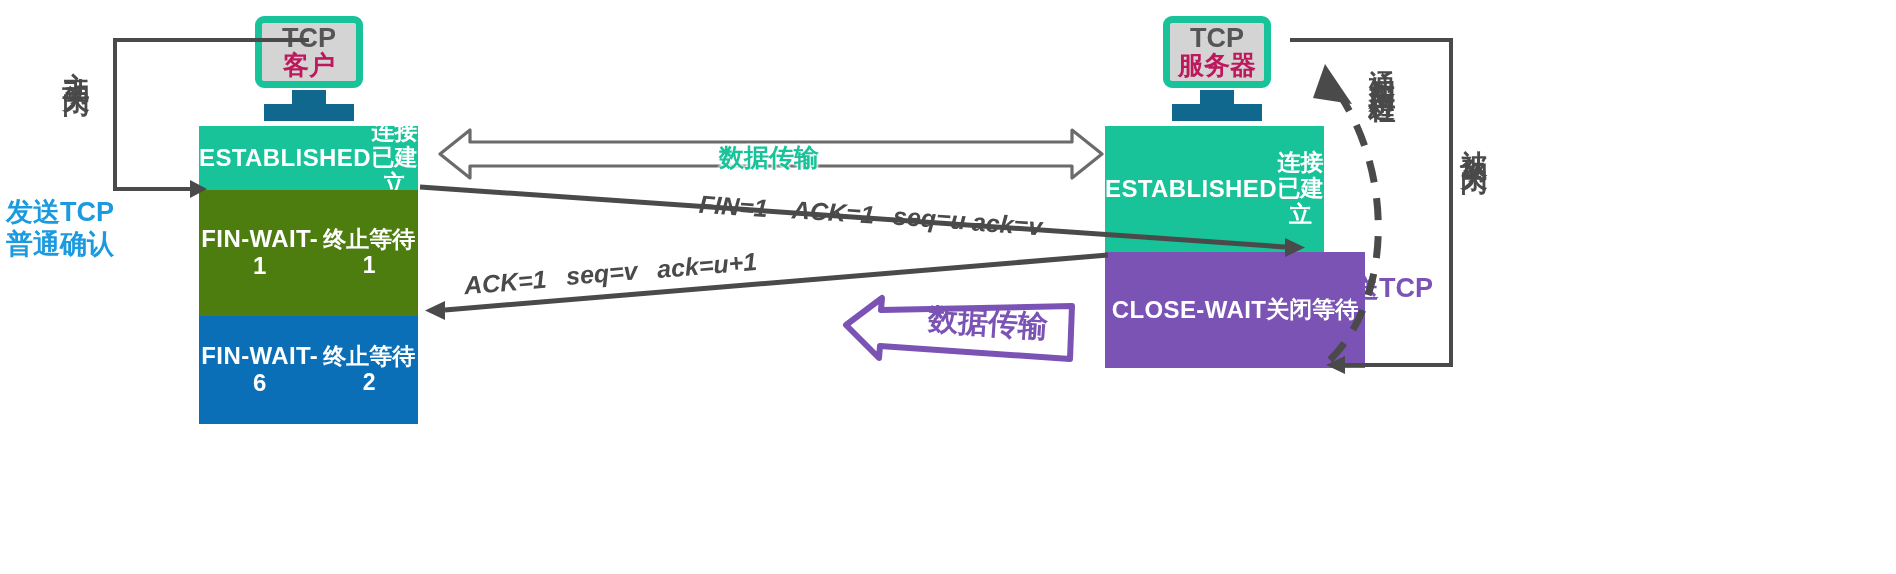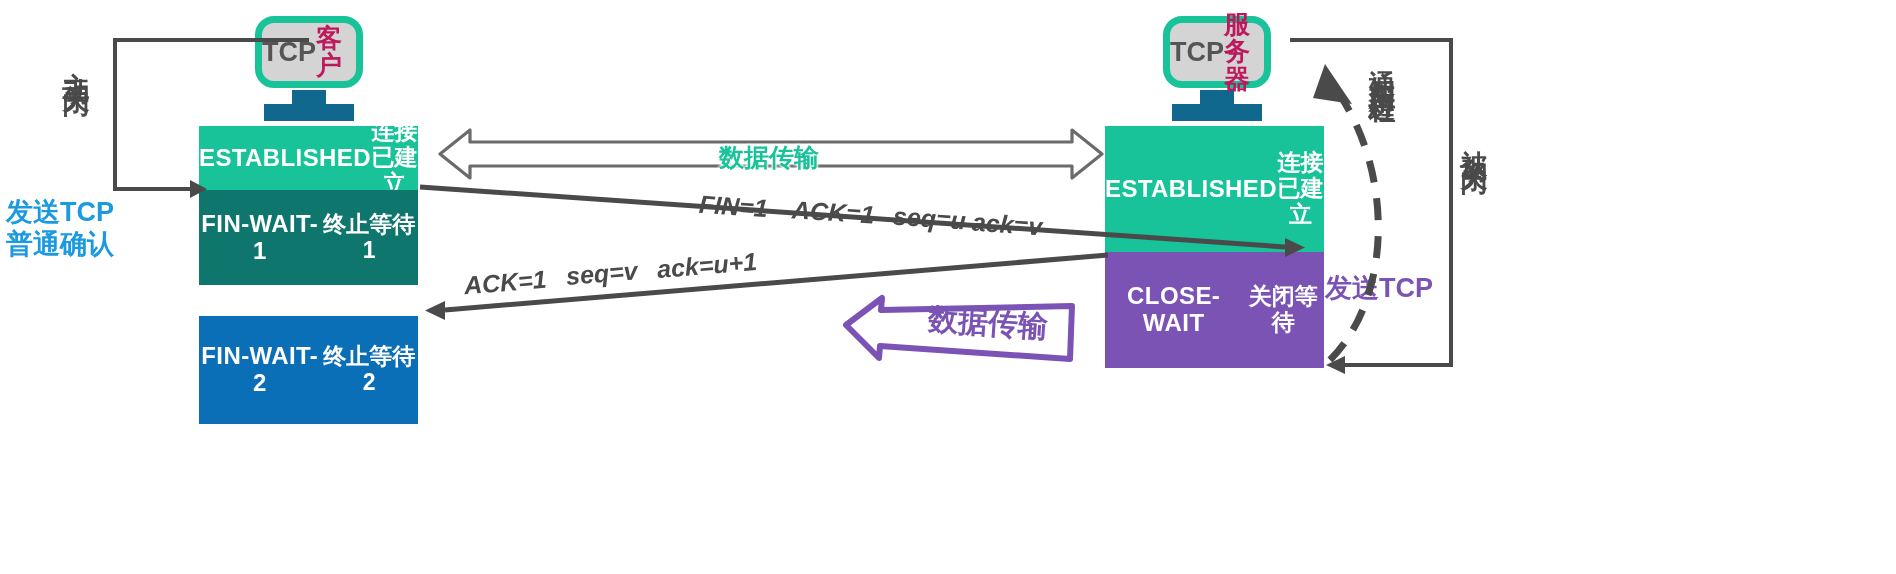--- a/index.html
+++ b/index.html
@@ -6,22 +6,22 @@
   body{width:1896px;height:574px;position:relative;overflow:hidden;
        font-family:"Liberation Sans","DejaVu Sans",sans-serif;}
   .abs{position:absolute;}
 
   
   .vtext{writing-mode:vertical-rl;text-orientation:upright;
          letter-spacing:6px;font-weight:700;color:#4a4a4a;font-size:27px;line-height:1;}
 
   
   .monitor{width:108px;}
-  .screen{border:7px solid #18c39a;border-radius:19px;background:#d4d4d4;
-          height:72px;display:flex;flex-direction:row;align-items:center;
+  .screen{border:7px solid #18c39a;border-radius:9px;background:#d4d4d4;
+          height:72px;display:flex;flex-direction:column;align-items:center;
           justify-content:center;box-sizing:border-box;}
   .screen .l1{font-size:27px;font-weight:700;color:#555;line-height:1.0;}
   .screen .l2{font-size:26px;font-weight:700;color:#be185d;line-height:1.05;}
   .neck{width:34px;height:14px;background:#11688f;margin:2px auto 0;}
   .base{width:90px;height:17px;background:#11688f;margin:0 auto;}
 
   
   .state{display:flex;flex-direction:row;align-items:center;justify-content:center;
          color:#fff;text-align:center;line-height:1.12;}
   .state .en{font-size:24px;font-weight:700;letter-spacing:.4px;}
@@ -52,43 +52,43 @@
     <div class="l2">客户</div>
   </div>
   <div class="neck"></div>
   <div class="base"></div>
 </div>
 
 <div class="abs state" style="left:199px;top:126px;width:219px;height:64px;background:#18c39a;">
   <div class="en">ESTABLISHED</div>
   <div class="cn">连接已建立</div>
 </div>
-<div class="abs state" style="left:199px;top:190px;width:219px;height:95px;background:#0f766e;">
+<div class="abs state" style="left:199px;top:190px;width:219px;height:126px;background:#4d7c0f;">
   <div class="en">FIN-WAIT-1</div>
   <div class="cn">终止等待1</div>
 </div>
 <div class="abs state" style="left:199px;top:316px;width:219px;height:108px;background:#0b6fb8;">
-  <div class="en">FIN-WAIT-2</div>
+  <div class="en">FIN-WAIT-6</div>
   <div class="cn">终止等待2</div>
 </div>
 
 <div class="abs monitor" style="left:1163px;top:16px;">
   <div class="screen">
     <div class="l1">TCP</div>
     <div class="l2">服务器</div>
   </div>
   <div class="neck"></div>
   <div class="base"></div>
 </div>
 
 <div class="abs state" style="left:1105px;top:126px;width:219px;height:126px;background:#18c39a;">
   <div class="en">ESTABLISHED</div>
   <div class="cn">连接已建立</div>
 </div>
-<div class="abs state" style="left:1105px;top:252px;width:219px;height:116px;background:#7b53b5;">
+<div class="abs state" style="left:1105px;top:252px;width:260px;height:116px;background:#7b53b5;">
   <div class="en">CLOSE-WAIT</div>
   <div class="cn">关闭等待</div>
 </div>
 
 <div class="abs vtext" style="left:1368px;top:48px;height:215px;">通知应用进程</div>
 
 <div class="abs vtext" style="left:1460px;top:128px;height:170px;">被动关闭</div>
 
 <div class="abs" style="left:1325px;top:272px;width:180px;">
   <div class="purple-note">发送TCP</div>

